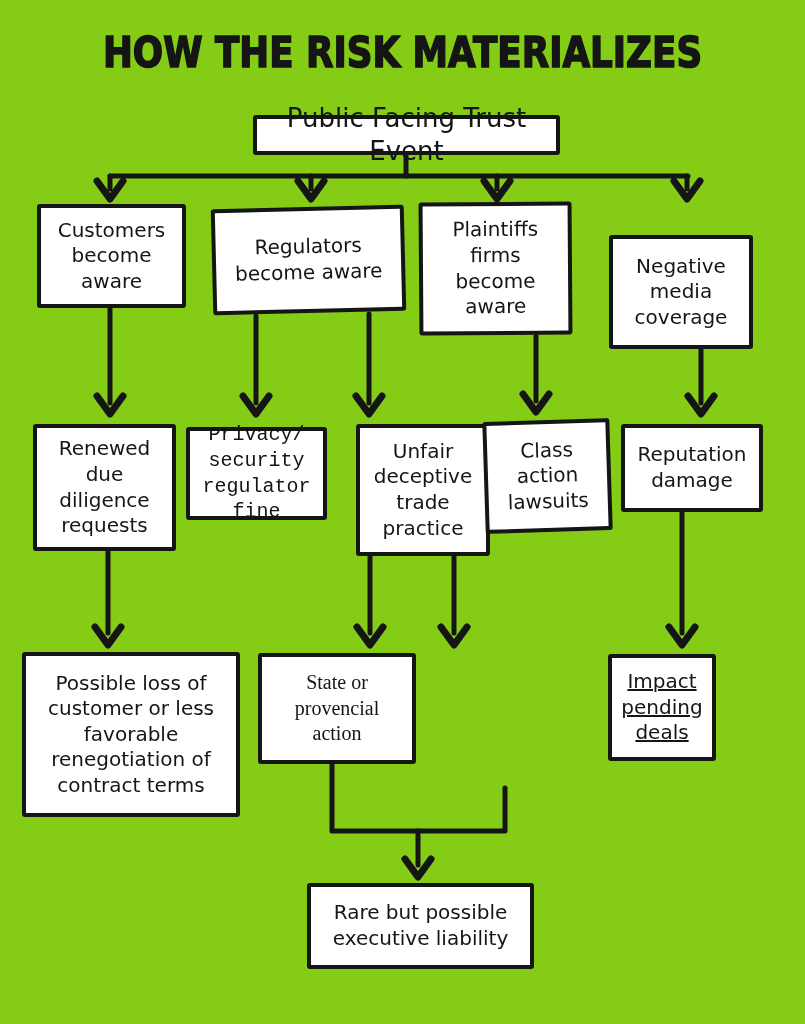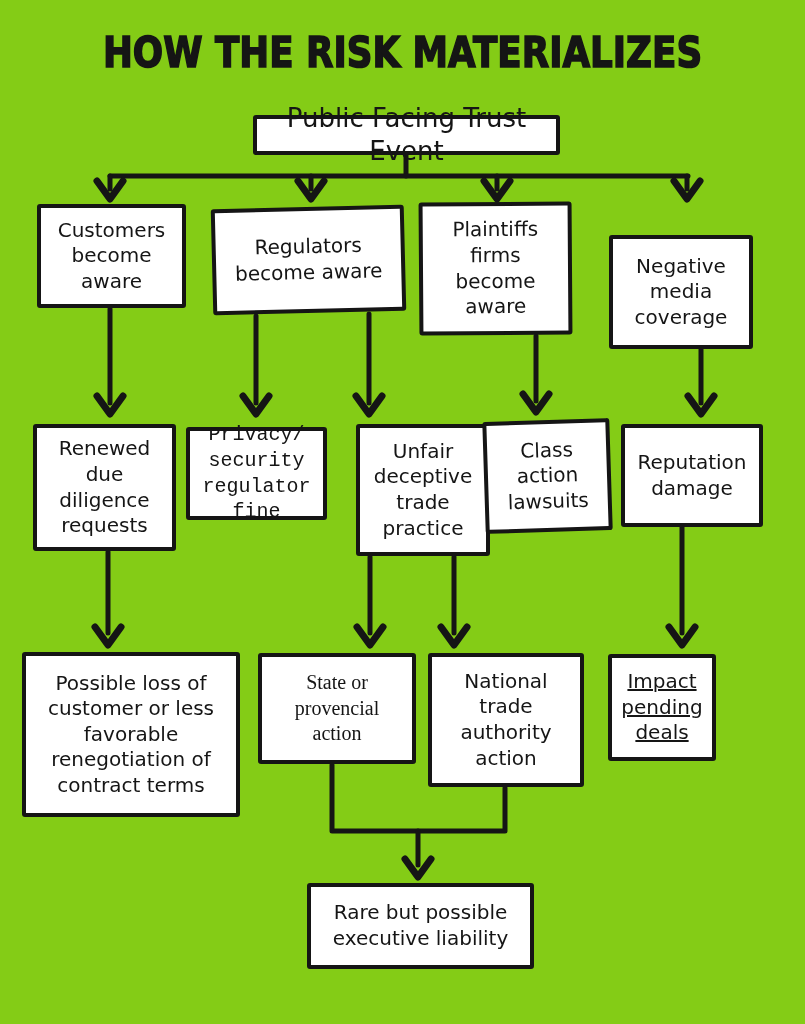--- a/index.html
+++ b/index.html
@@ -57,21 +57,21 @@
   
   .n-trust       { left:253px; top:115px; width:307px; height:40px;  font-size:26px; }
   .n-customers   { left:37px;  top:204px; width:149px; height:104px; }
   .n-regulators  { left:212px; top:207px; width:193px; height:106px; transform:rotate(-1.4deg); }
   .n-plaintiffs  { left:419px; top:202px; width:153px; height:133px; transform:rotate(-0.4deg); }
   .n-negative    { left:609px; top:203px; width:144px; height:114px;margin-top:32px; }
   .n-renewed     { left:33px;  top:424px; width:143px; height:127px; }
   .n-privacy     { left:186px; top:427px; width:141px; height:93px;font-family:Liberation Mono, monospace; }
   .n-unfair      { left:340px; top:424px; width:134px; height:132px;margin-left:16px; }
   .n-classaction { left:484px; top:420px; width:127px; height:112px; transform:rotate(-1.8deg); }
-  .n-reputation  { left:621px; top:424px; width:142px; height:103px;  }
+  .n-reputation  { left:621px; top:424px; width:142px; height:88px;  }
   .n-possible    { left:22px;  top:652px; width:218px; height:165px; }
   .n-state       { left:258px; top:653px; width:158px; height:111px;font-family:Liberation Serif, serif; }
   .n-national    { left:428px; top:653px; width:156px; height:134px; }
   .n-impact      { left:608px; top:654px; width:108px; height:107px;text-decoration:underline; }
   .n-rare        { left:307px; top:883px; width:227px; height:86px;  }
 </style>
 </head>
 <body>
 
 <div class="canvas">
@@ -154,23 +154,20 @@
   <div class="node n-reputation">
     <span>Reputation damage</span>
   </div>
 
   <div class="node n-possible">
     <span>Possible loss of customer or less favorable renegotiation of contract terms</span>
   </div>
   <div class="node n-state">
     <span>State or provencial action</span>
   </div>
-  <div class="node n-national">
-    <span>National trade authority action</span>
-  </div>
   <div class="node n-impact">
     <span>Impact pending deals</span>
   </div>
 
   <div class="node n-rare">
     <span>Rare but possible executive liability</span>
   </div>
 
 </div>
 

